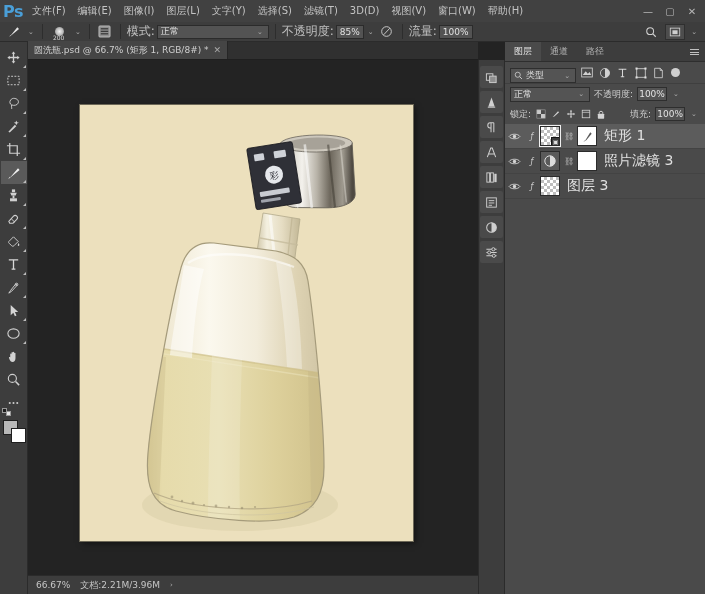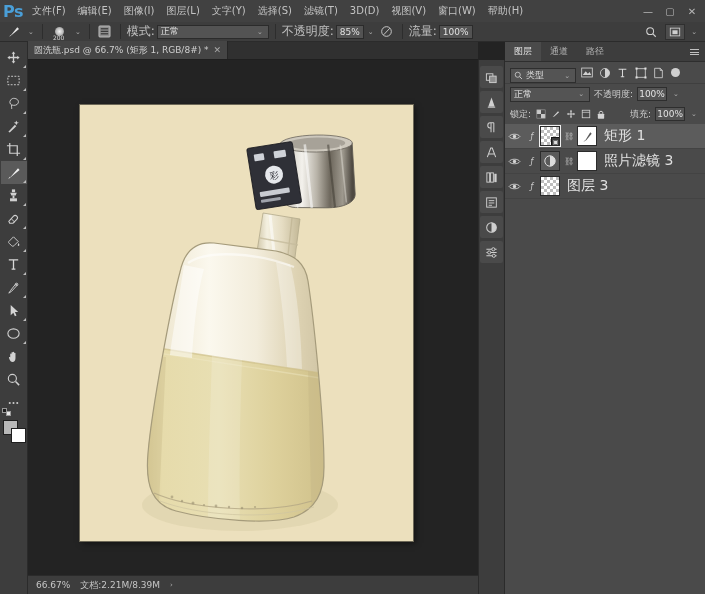--- a/index.html
+++ b/index.html
@@ -635,21 +635,21 @@
             <circle cx="149" cy="402" r="1.2"></circle>
           <circle cx="162" cy="403" r="1.3"></circle>
             <circle cx="175" cy="402" r="1.1"></circle>
         </g>
       </svg>
     </div>
   </div>
 
   <div class="statusbar">
     <span>66.67%</span>
-    <span>文档:2.21M/8.39M</span>
+    <span>文档:2.21M/3.96M</span>
     <span class="status-caret">›</span>
   </div>
 
   <div class="icondock">
     <div class="dock-btn">
       <svg width="13" height="13" viewBox="0 0 14 14">
         <rect x="1.5" y="3" width="7" height="7" fill="none" stroke="#d0d0d0" stroke-width="1"></rect>
         <rect x="5" y="5.5" width="7" height="7" fill="#8f8f8f" stroke="#d0d0d0" stroke-width="1"></rect>
       </svg>
     </div>

